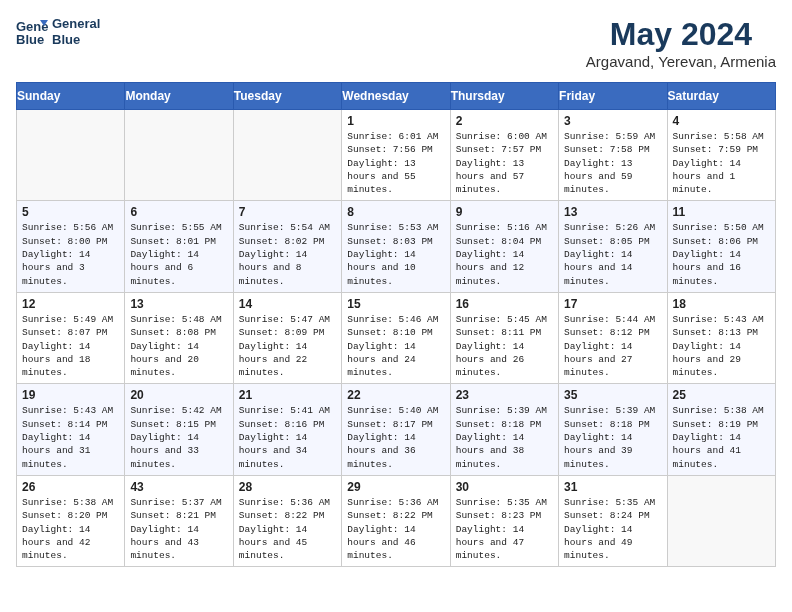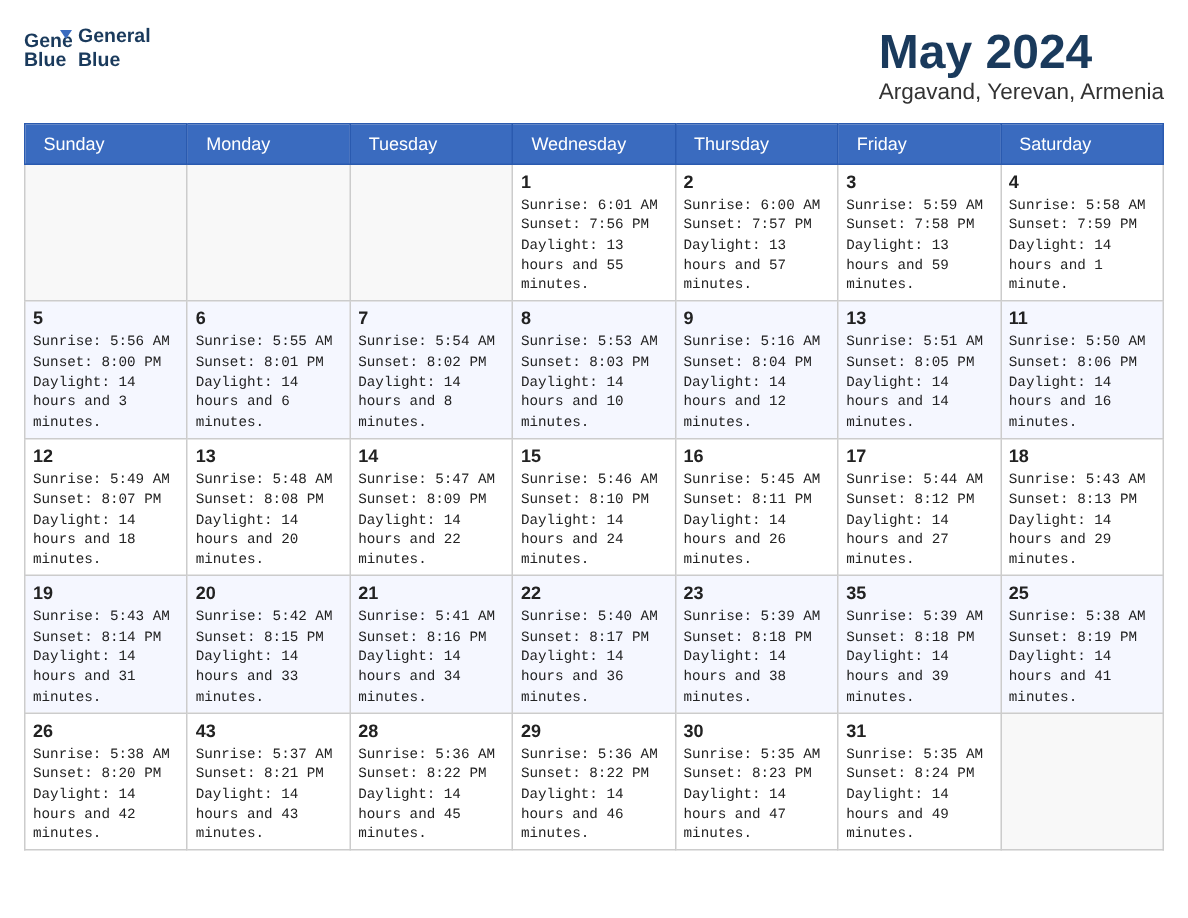--- a/index.html
+++ b/index.html
@@ -25,41 +25,41 @@
       font-size: 13px;
       font-weight: bold;
       color: #1a3a5c;
       line-height: 1.2;
     }
     .logo-icon {
       width: 32px;
       height: 28px;
     }
     .title-block {
-      text-align: left;
+      text-align: center;
     }
     .month-title {
       font-size: 32px;
       font-weight: bold;
       color: #1a3a5c;
     }
     .location {
       font-size: 15px;
       color: #333;
     }
     .calendar {
       width: 100%;
       border-collapse: collapse;
     }
     .calendar th {
       background: #3a6bbf;
       color: #fff;
       font-size: 12px;
-      font-weight: normal;
-      padding: 6px 12px;
+      font-weight: bold;
+      padding: 6px 0;
       text-align: left;
       border: 1px solid #2a5aaf;
     }
     .calendar td {
       border: 1px solid #ccc;
       vertical-align: top;
       padding: 4px 5px;
       width: 14.28%;
       height: 80px;
       font-size: 10px;
@@ -183,21 +183,21 @@
         </td>
         <td>
           <span class="day-num">9</span>
           <div class="cell-info">Sunrise: 5:16 AM
 Sunset: 8:04 PM
 Daylight: 14 hours
 and 12 minutes.</div>
         </td>
         <td>
           <span class="day-num">13</span>
-          <div class="cell-info">Sunrise: 5:51 AM
+          <div class="cell-info">Sunrise: 5:26 AM
 Sunset: 8:05 PM
 Daylight: 14 hours
 and 14 minutes.</div>
         </td>
         <td>
           <span class="day-num">11</span>
           <div class="cell-info">Sunrise: 5:50 AM
 Sunset: 8:06 PM
 Daylight: 14 hours
 and 16 minutes.</div>

